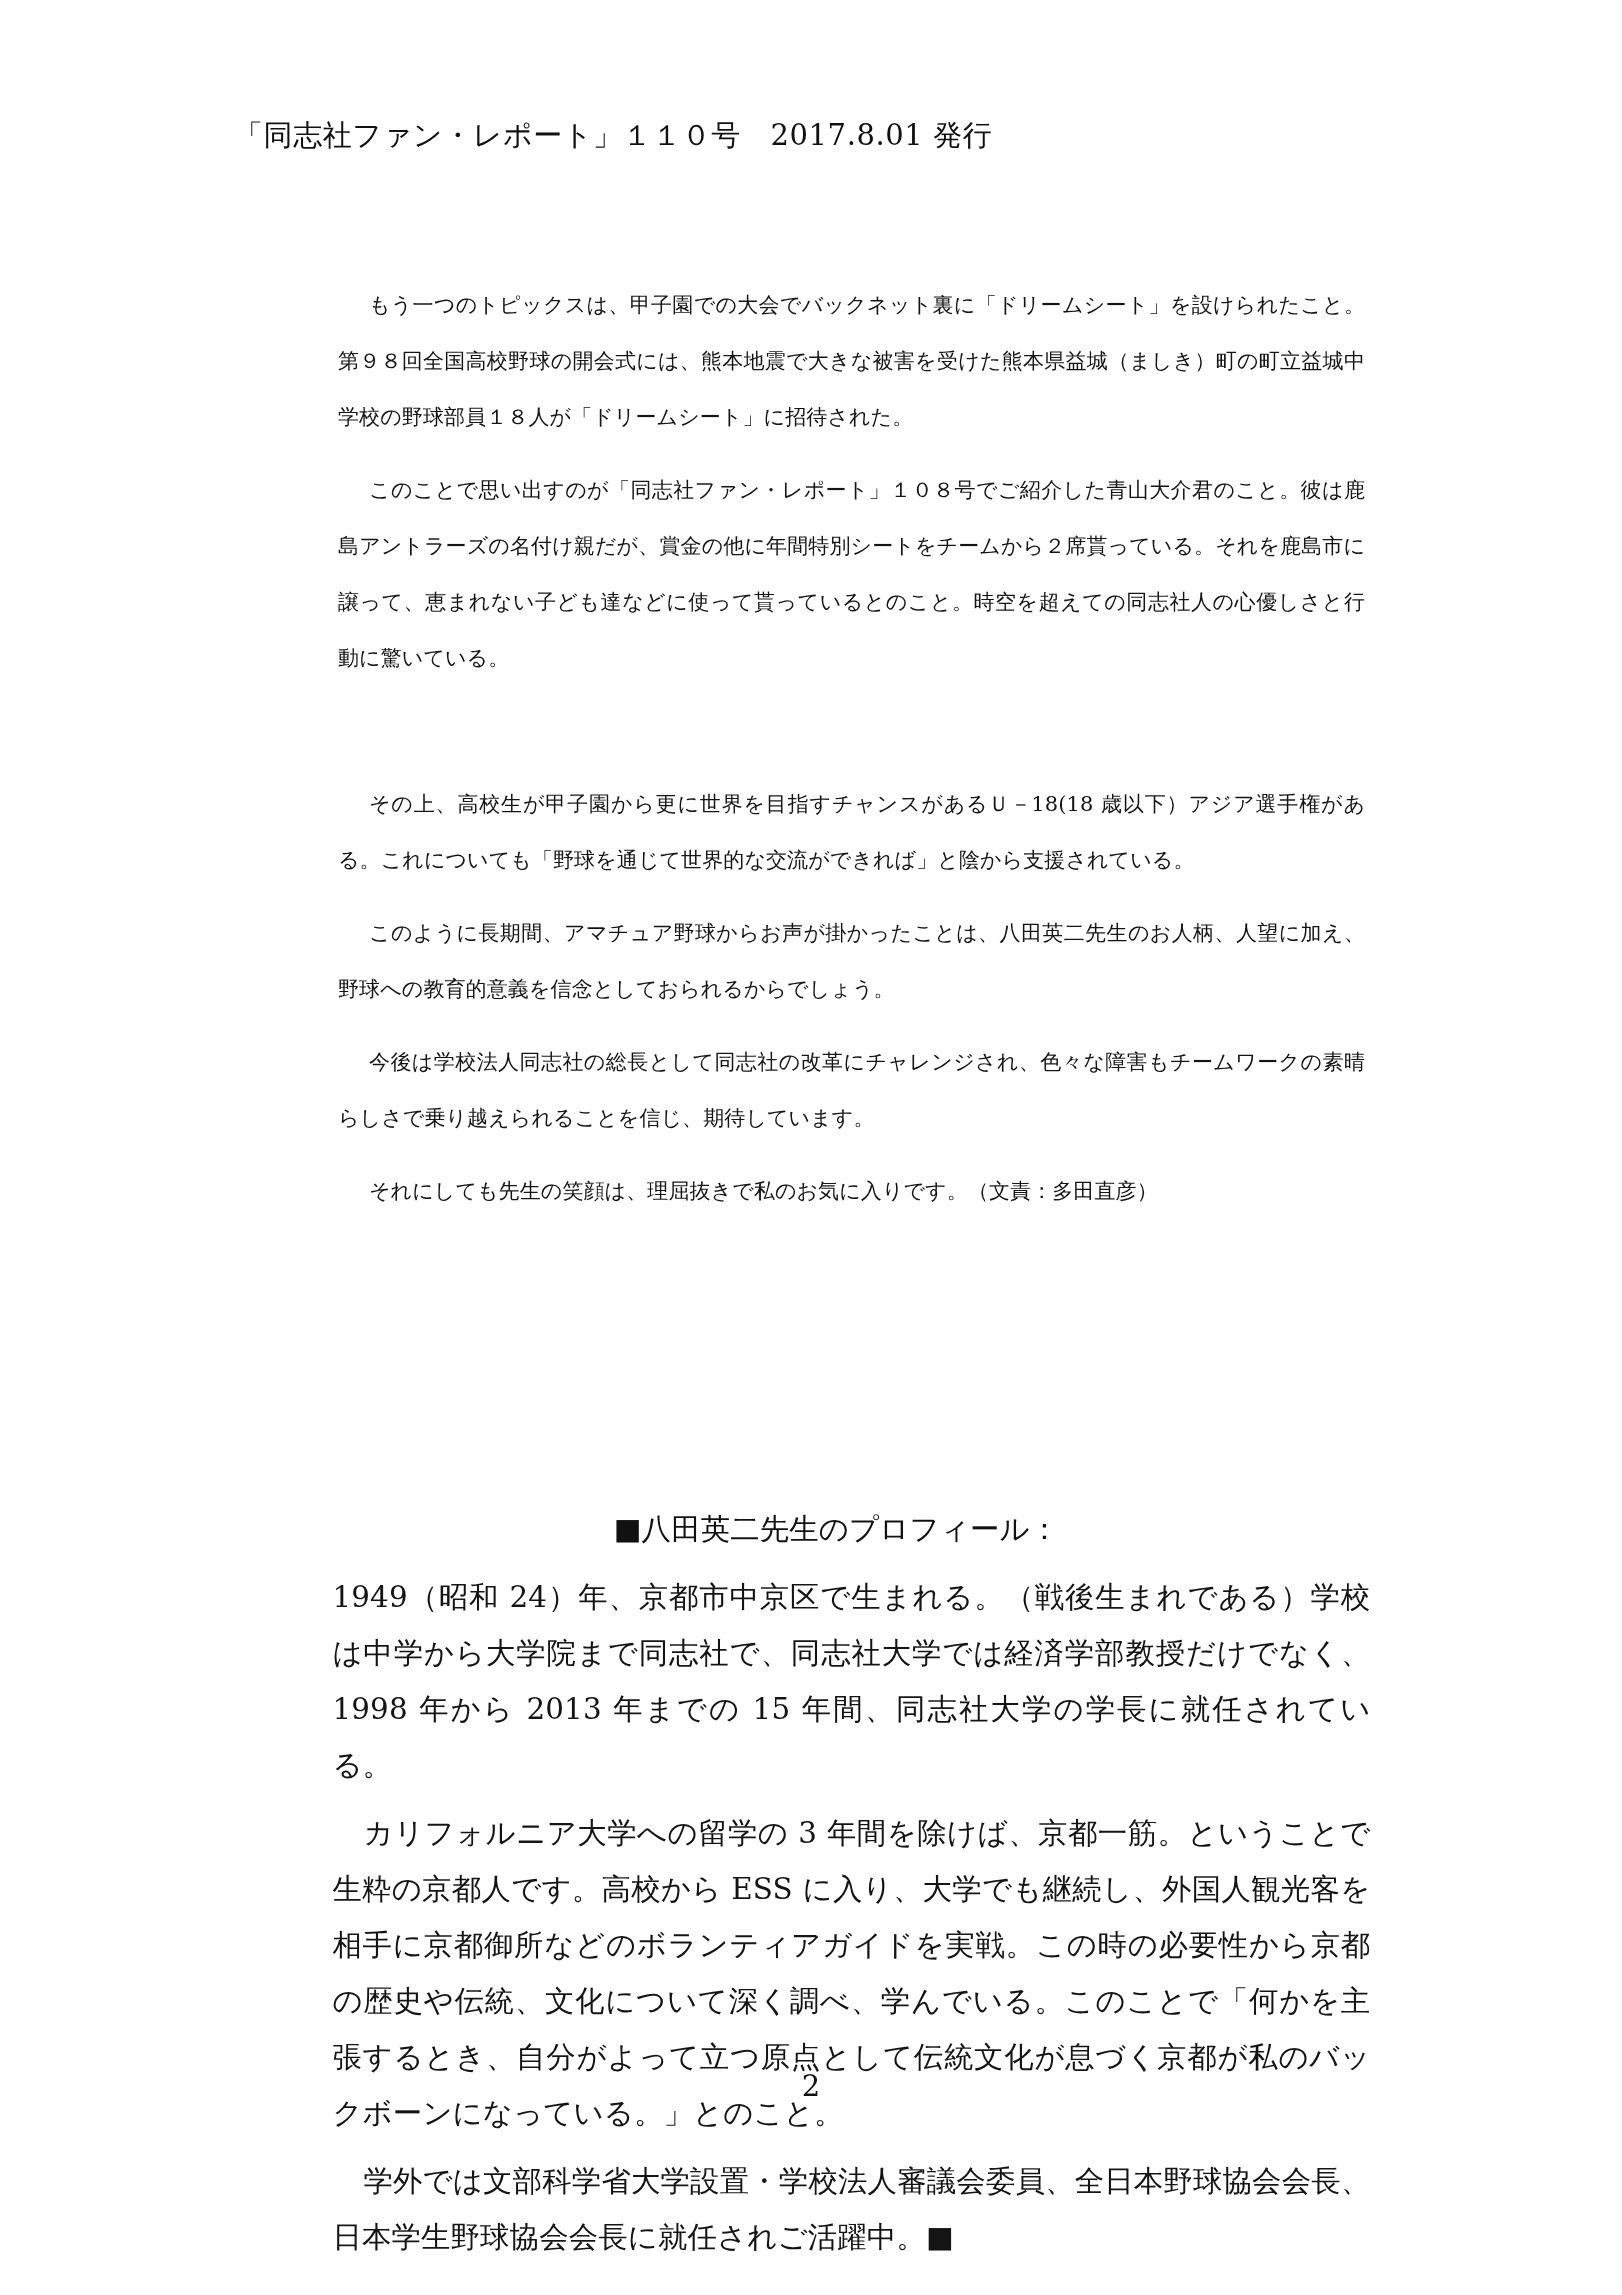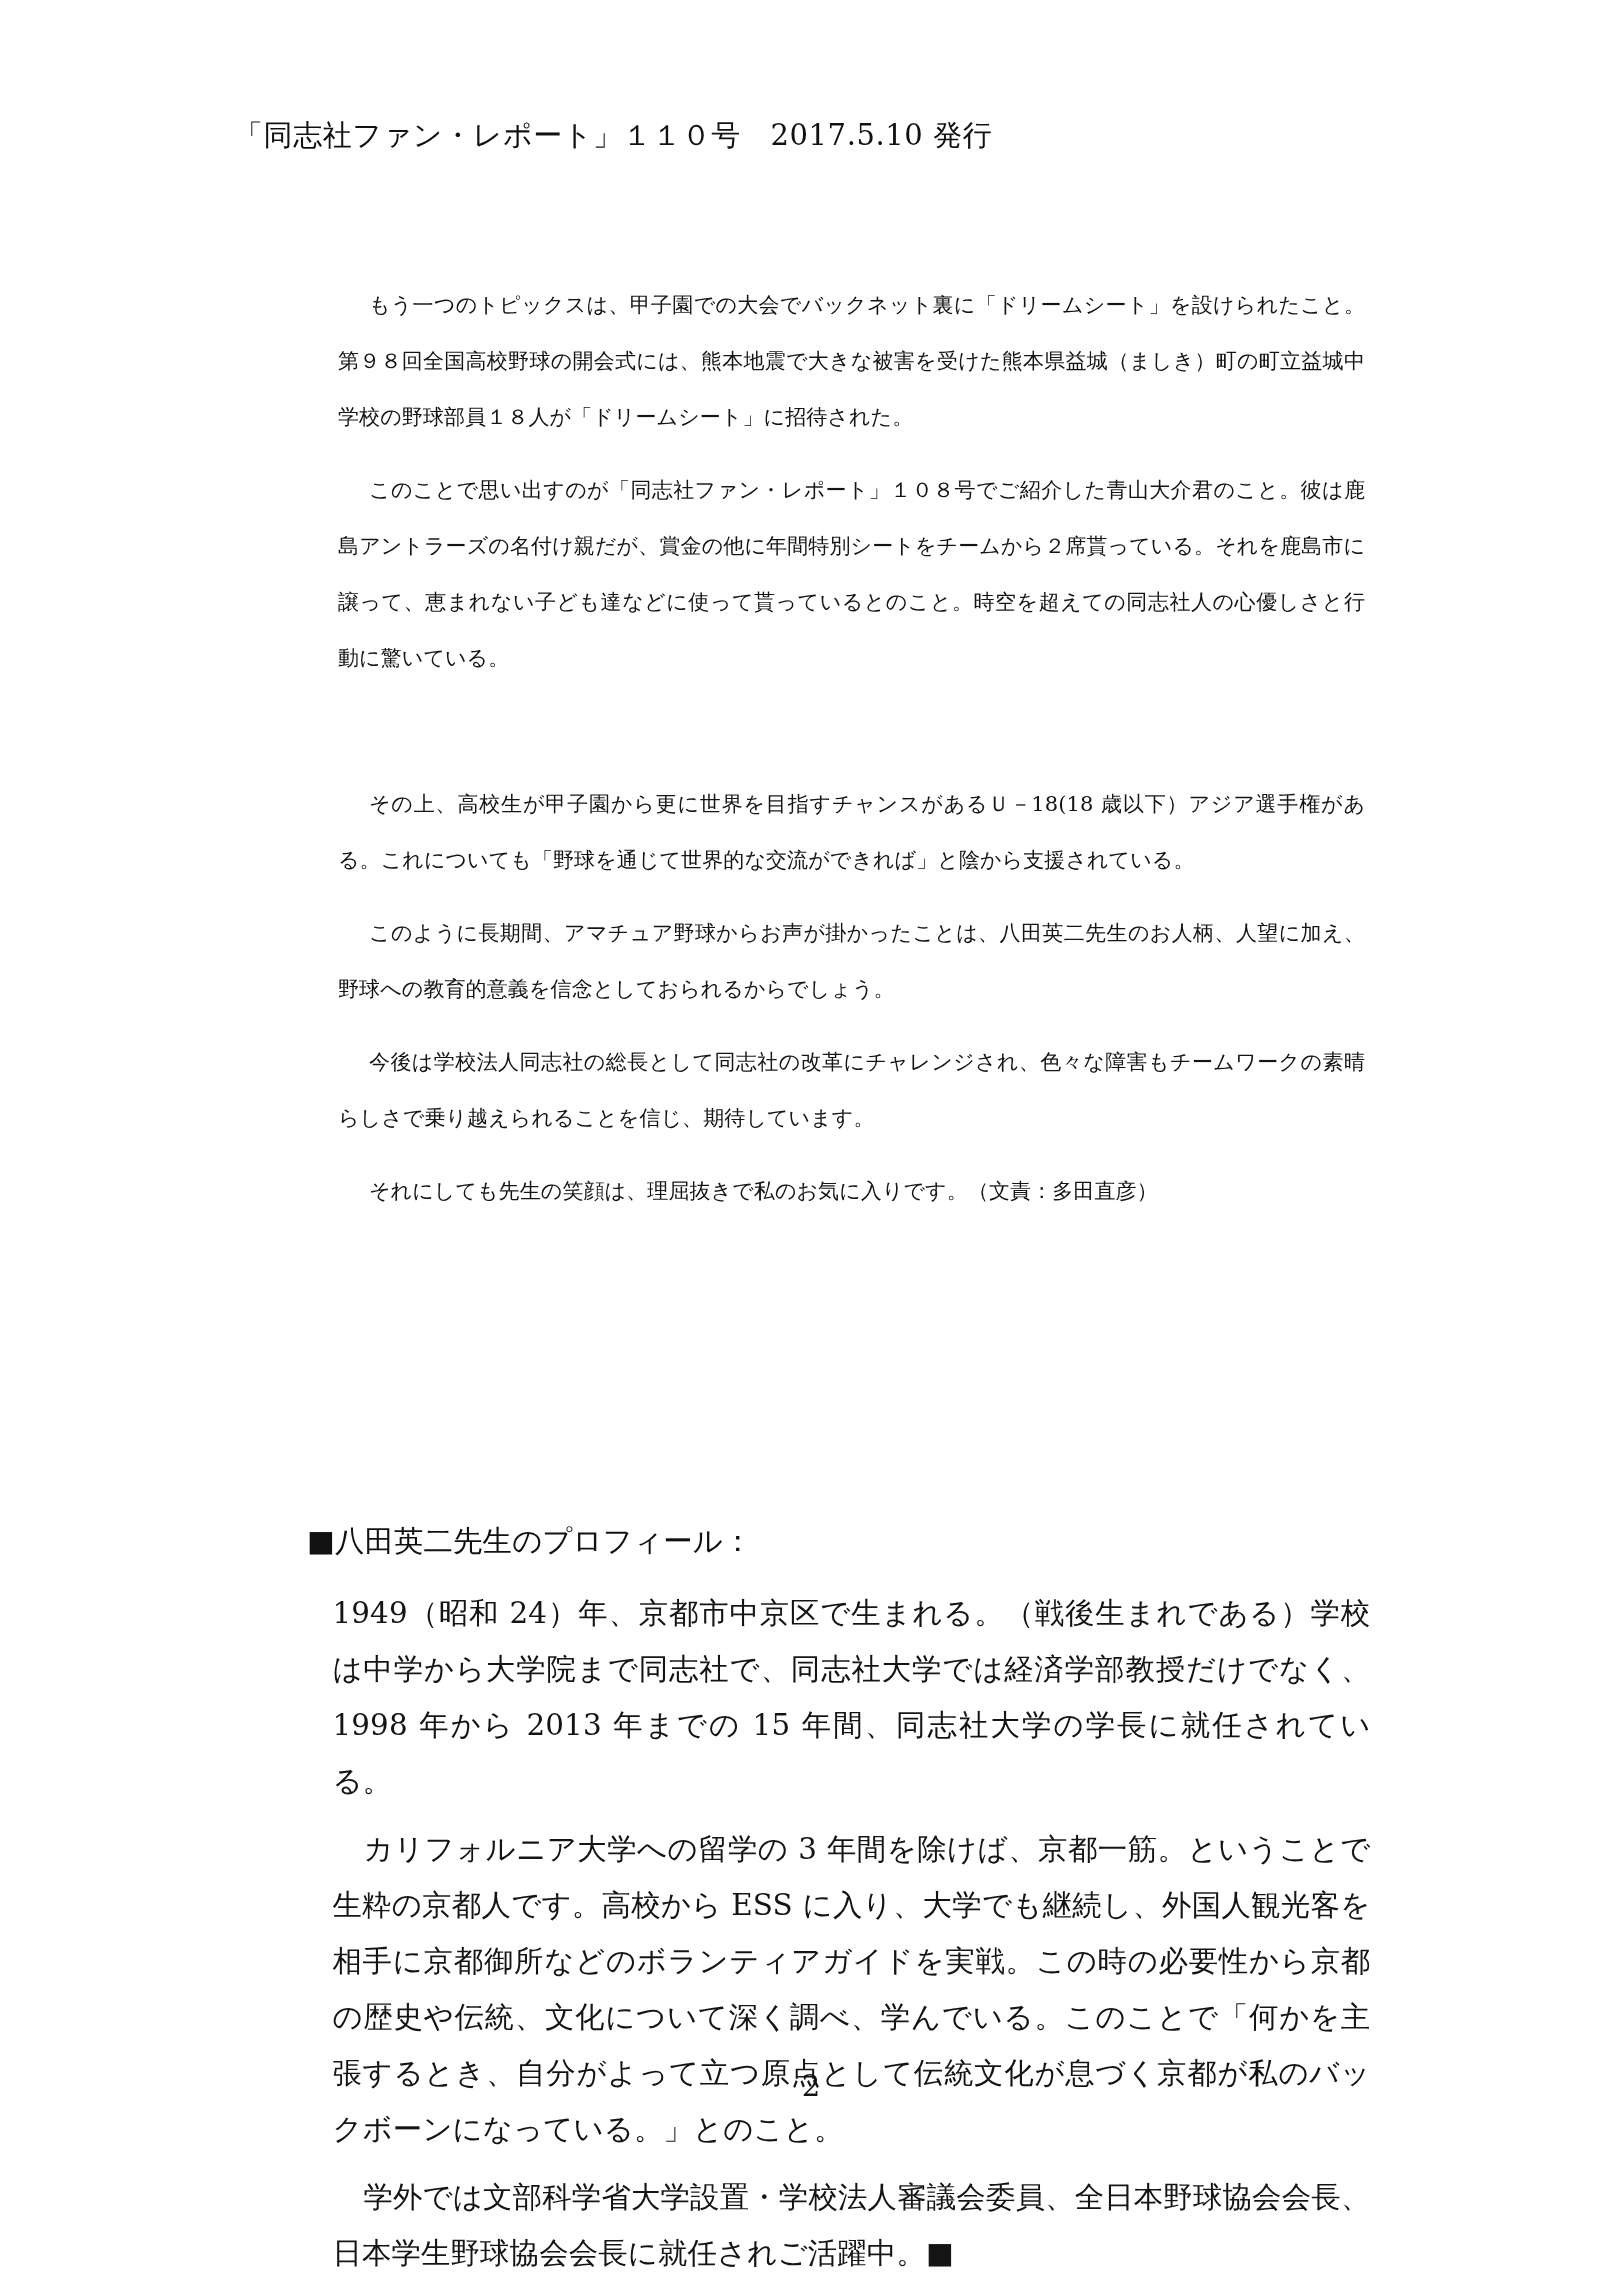--- a/index.html
+++ b/index.html
@@ -68,24 +68,25 @@
   .profile-col {
     position: absolute;
     left: 291px;
     top: 1497px;
     width: 1091px;
   }
 
   .profile-head {
     font-size: 29.4px;
     line-height: 56px;
-    margin: 16px;
+    margin: 4px;
     letter-spacing: 0.005em;
     white-space: nowrap;
     color: #111111;
+    text-align: center;
   }
 
   .profile-body {
     margin-left: 29.4px;
     width: 1062px;
   }
 
   .profile-para {
     font-size: 29.4px;
     line-height: 56px;
@@ -110,21 +111,21 @@
     font-size: 29px;
     line-height: 37px;
     color: #111111;
   }
 </style>
 </head>
 <body>
 
 <div class="page">
 
-  <div class="doc-header">「同志社ファン・レポート」１１０号　2017.5.10 発行</div>
+  <div class="doc-header">「同志社ファン・レポート」１１０号　2017.8.01 発行</div>
 
   <div class="body-col">
 
     <p class="para indent">もう一つのトピックスは、甲子園での大会でバックネット裏に「ドリームシート」を設けられたこと。第９８回全国高校野球の開会式には、熊本地震で大きな被害を受けた熊本県益城（ましき）町の町立益城中学校の野球部員１８人が「ドリームシート」に招待された。</p>
 
     <p class="para indent">このことで思い出すのが「同志社ファン・レポート」１０８号でご紹介した青山大介君のこと。彼は鹿島アントラーズの名付け親だが、賞金の他に年間特別シートをチームから２席貰っている。それを鹿島市に譲って、恵まれない子ども達などに使って貰っているとのこと。時空を超えての同志社人の心優しさと行動に驚いている。</p>
 
     <div class="gap"></div>
 
 

